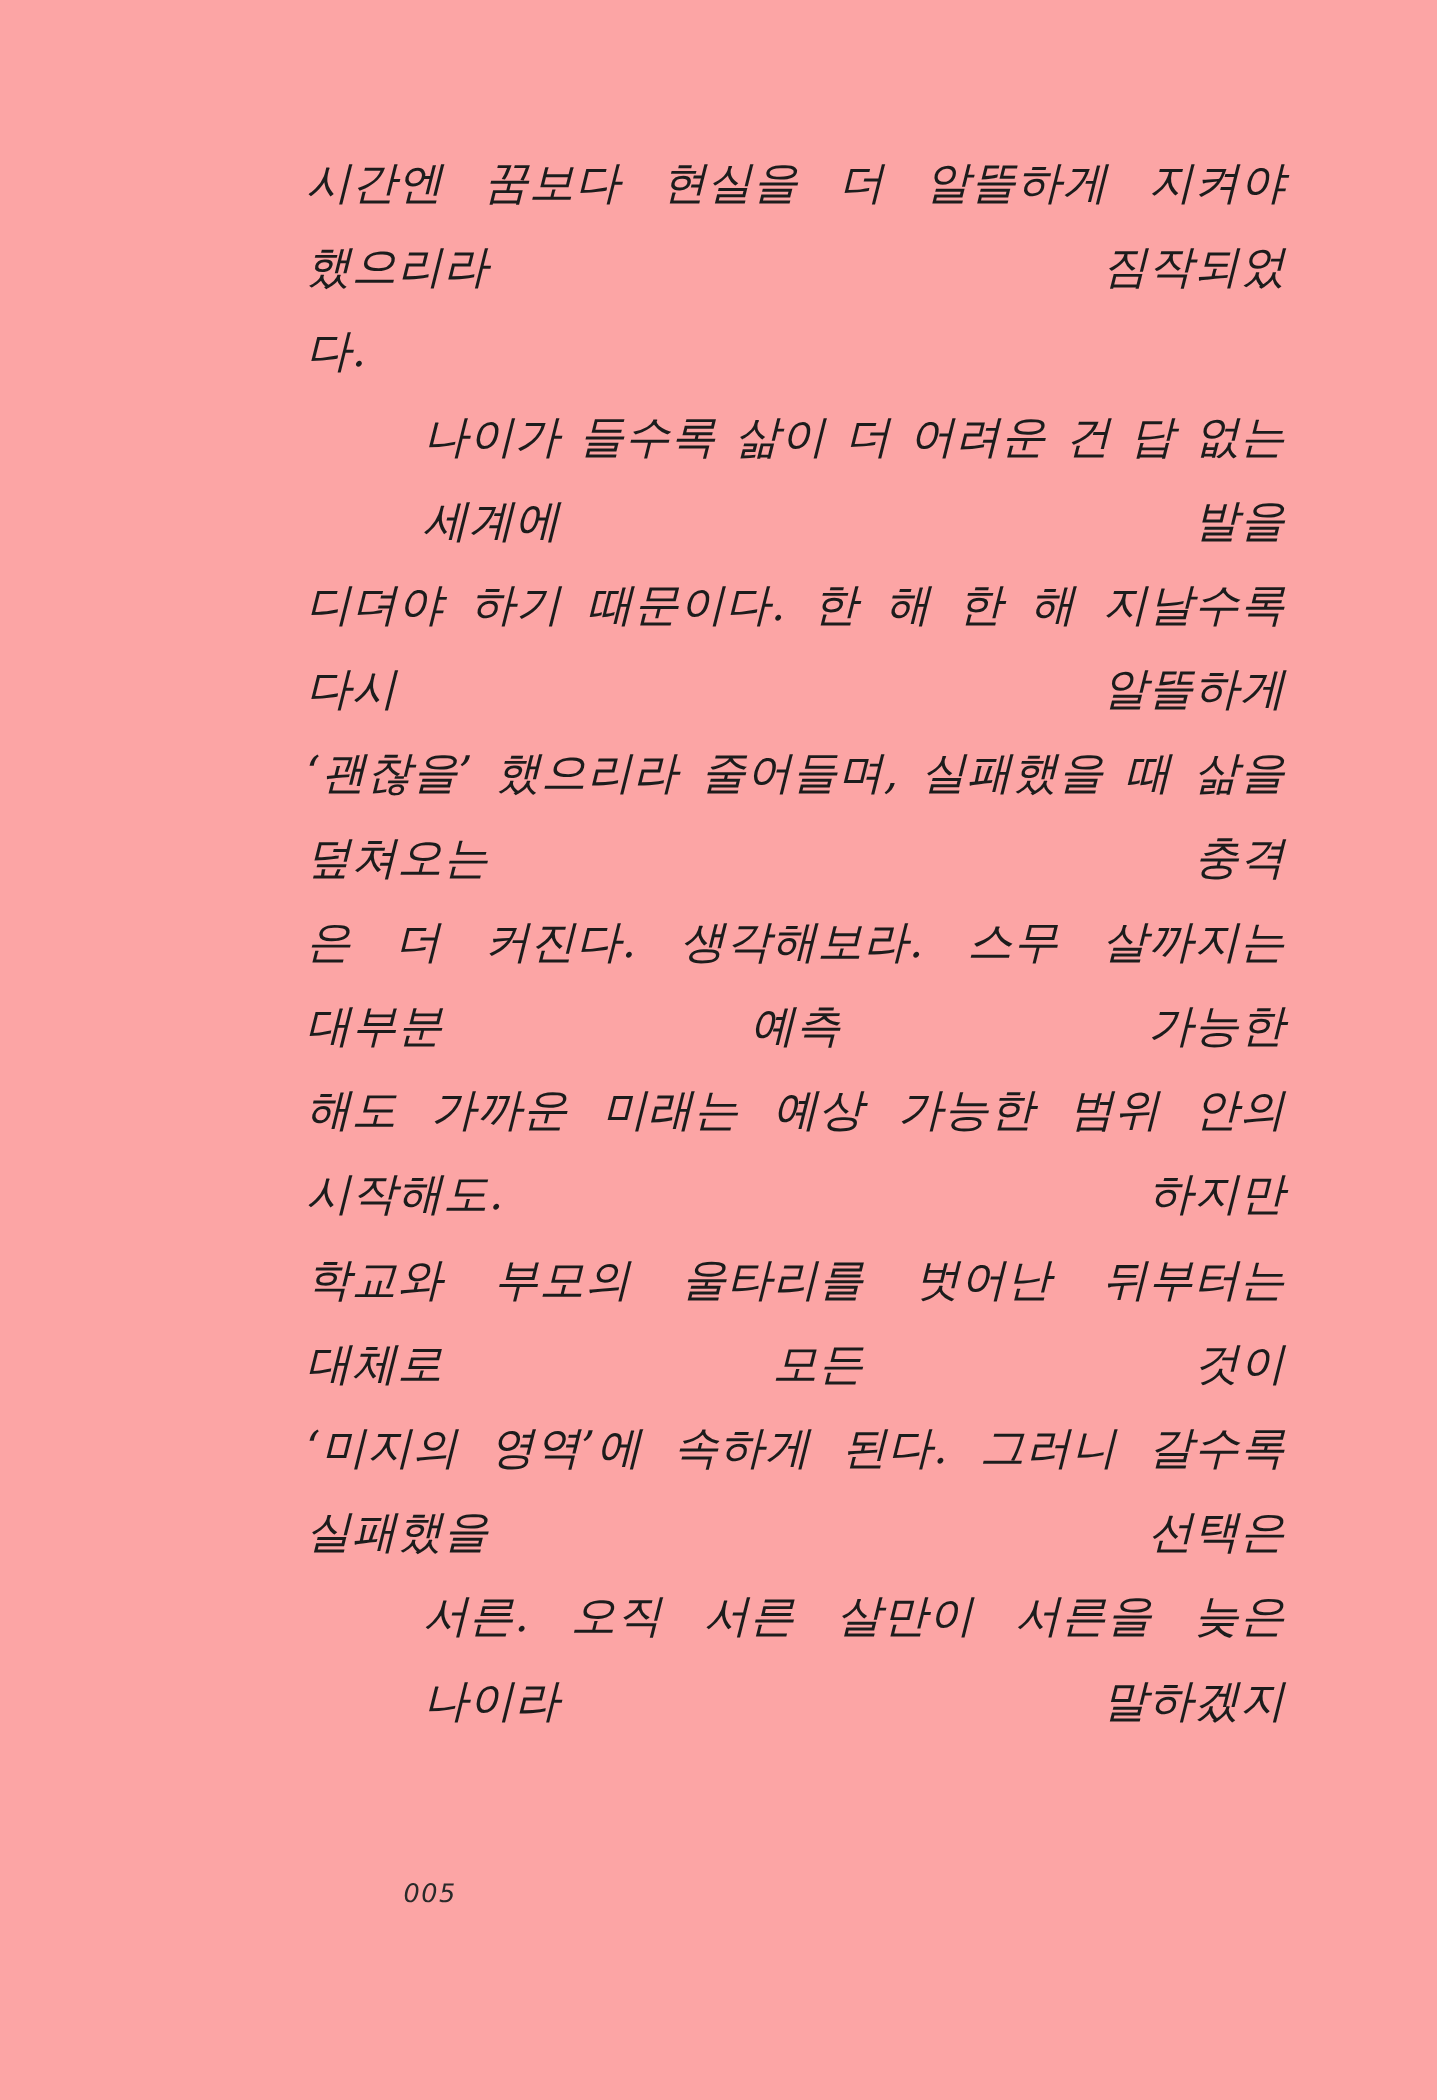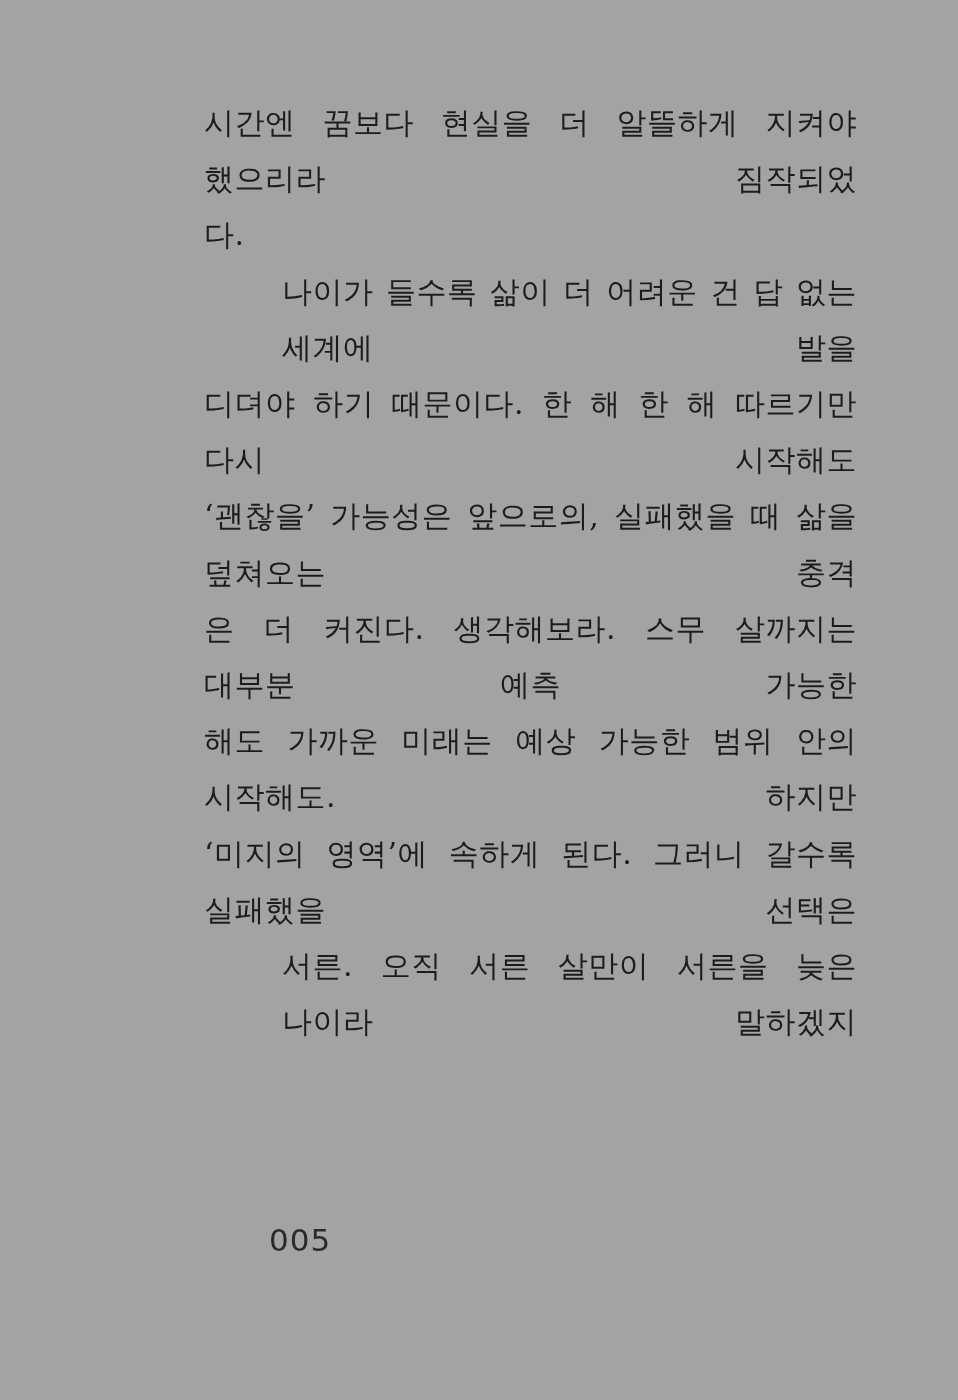--- a/index.html
+++ b/index.html
@@ -11,21 +11,22 @@
     width: 958px;
     height: 1400px;
     position: relative;
     overflow: hidden;
     font-family: "DejaVu Serif", "Liberation Serif", serif;
     color: #1c1c1c;
   }
   .page {
     position: absolute;
     inset: 0;
-    background: #a3a3a3;
+    background: #fca5a5;
+    font-style: italic;
   }
   .text-block {
     position: absolute;
     left: 204px;
     top: 95px;
     width: 653px;
     font-size: 30px;
     line-height: 56.2px;
     letter-spacing: 0.5px;
     color: #1c1c1c;
@@ -42,45 +43,46 @@
   .line.no-justify {
     text-align: left;
     text-align-last: left;
   }
   .line.indent {
     padding-left: 78px;
   }
   .page-number {
     position: absolute;
     left: 269px;
-    top: 1222px;
+    top: 1253px;
     font-family: "DejaVu Sans", "Liberation Sans", sans-serif;
-    font-size: 31px;
+    font-size: 17px;
     letter-spacing: 1px;
     color: #2a2a2a;
   }
 </style>
 </head>
 <body>
 
 <div class="page">
 
   <div class="text-block">
 
     <div>
       <div class="line justify">시간엔 꿈보다 현실을 더 알뜰하게 지켜야 했으리라 짐작되었</div>
       <div class="line no-justify">다.</div>
     </div>
 
     <div>
       <div class="line justify indent">나이가 들수록 삶이 더 어려운 건 답 없는 세계에 발을</div>
-      <div class="line justify">디뎌야 하기 때문이다. 한 해 한 해 따르기만 다시 시작해도</div>
-      <div class="line justify">‘괜찮을’ 가능성은 앞으로의, 실패했을 때 삶을 덮쳐오는 충격</div>
+      <div class="line justify">디뎌야 하기 때문이다. 한 해 한 해 지날수록 다시 알뜰하게</div>
+      <div class="line justify">‘괜찮을’ 했으리라 줄어들며, 실패했을 때 삶을 덮쳐오는 충격</div>
       <div class="line justify">은 더 커진다. 생각해보라. 스무 살까지는 대부분 예측 가능한</div>
       <div class="line justify">해도 가까운 미래는 예상 가능한 범위 안의 시작해도. 하지만</div>
+      <div class="line justify">학교와 부모의 울타리를 벗어난 뒤부터는 대체로 모든 것이</div>
       <div class="line justify">‘미지의 영역’에 속하게 된다. 그러니 갈수록 실패했을 선택은</div>
     </div>
 
     <div>
       <div class="line justify indent">서른. 오직 서른 살만이 서른을 늦은 나이라 말하겠지</div>
 
     </div>
 
   </div>
 

